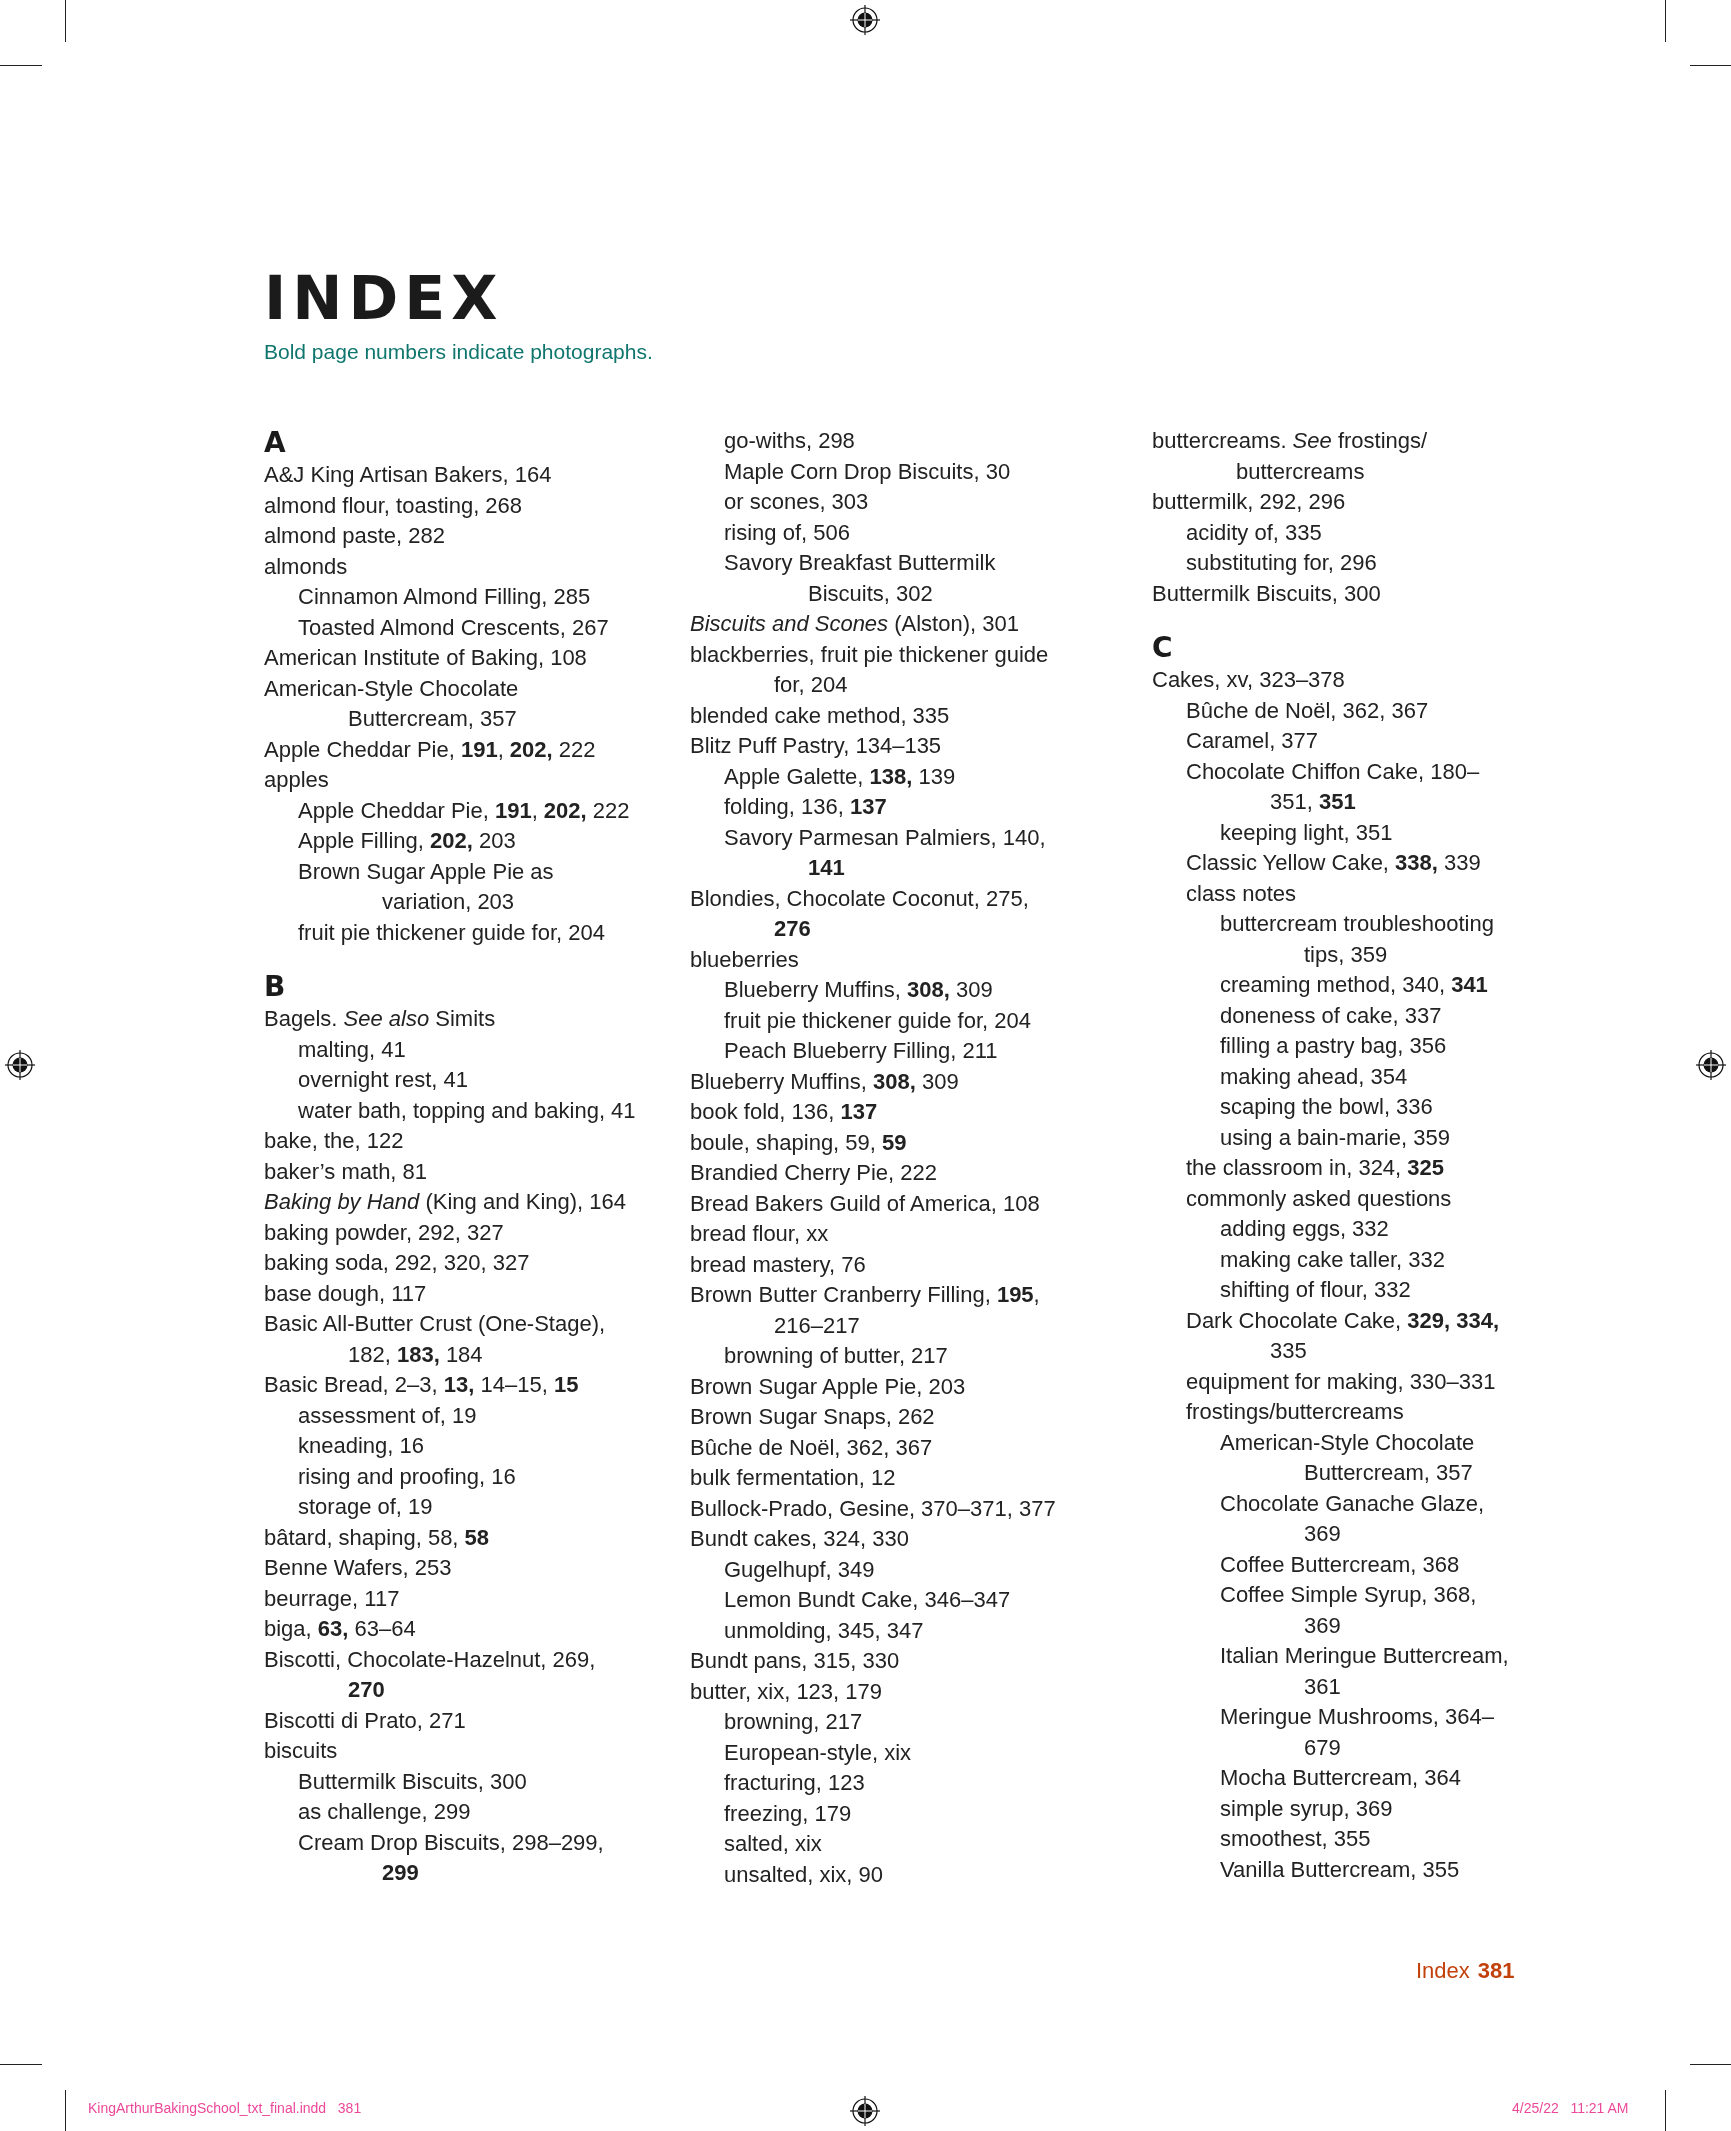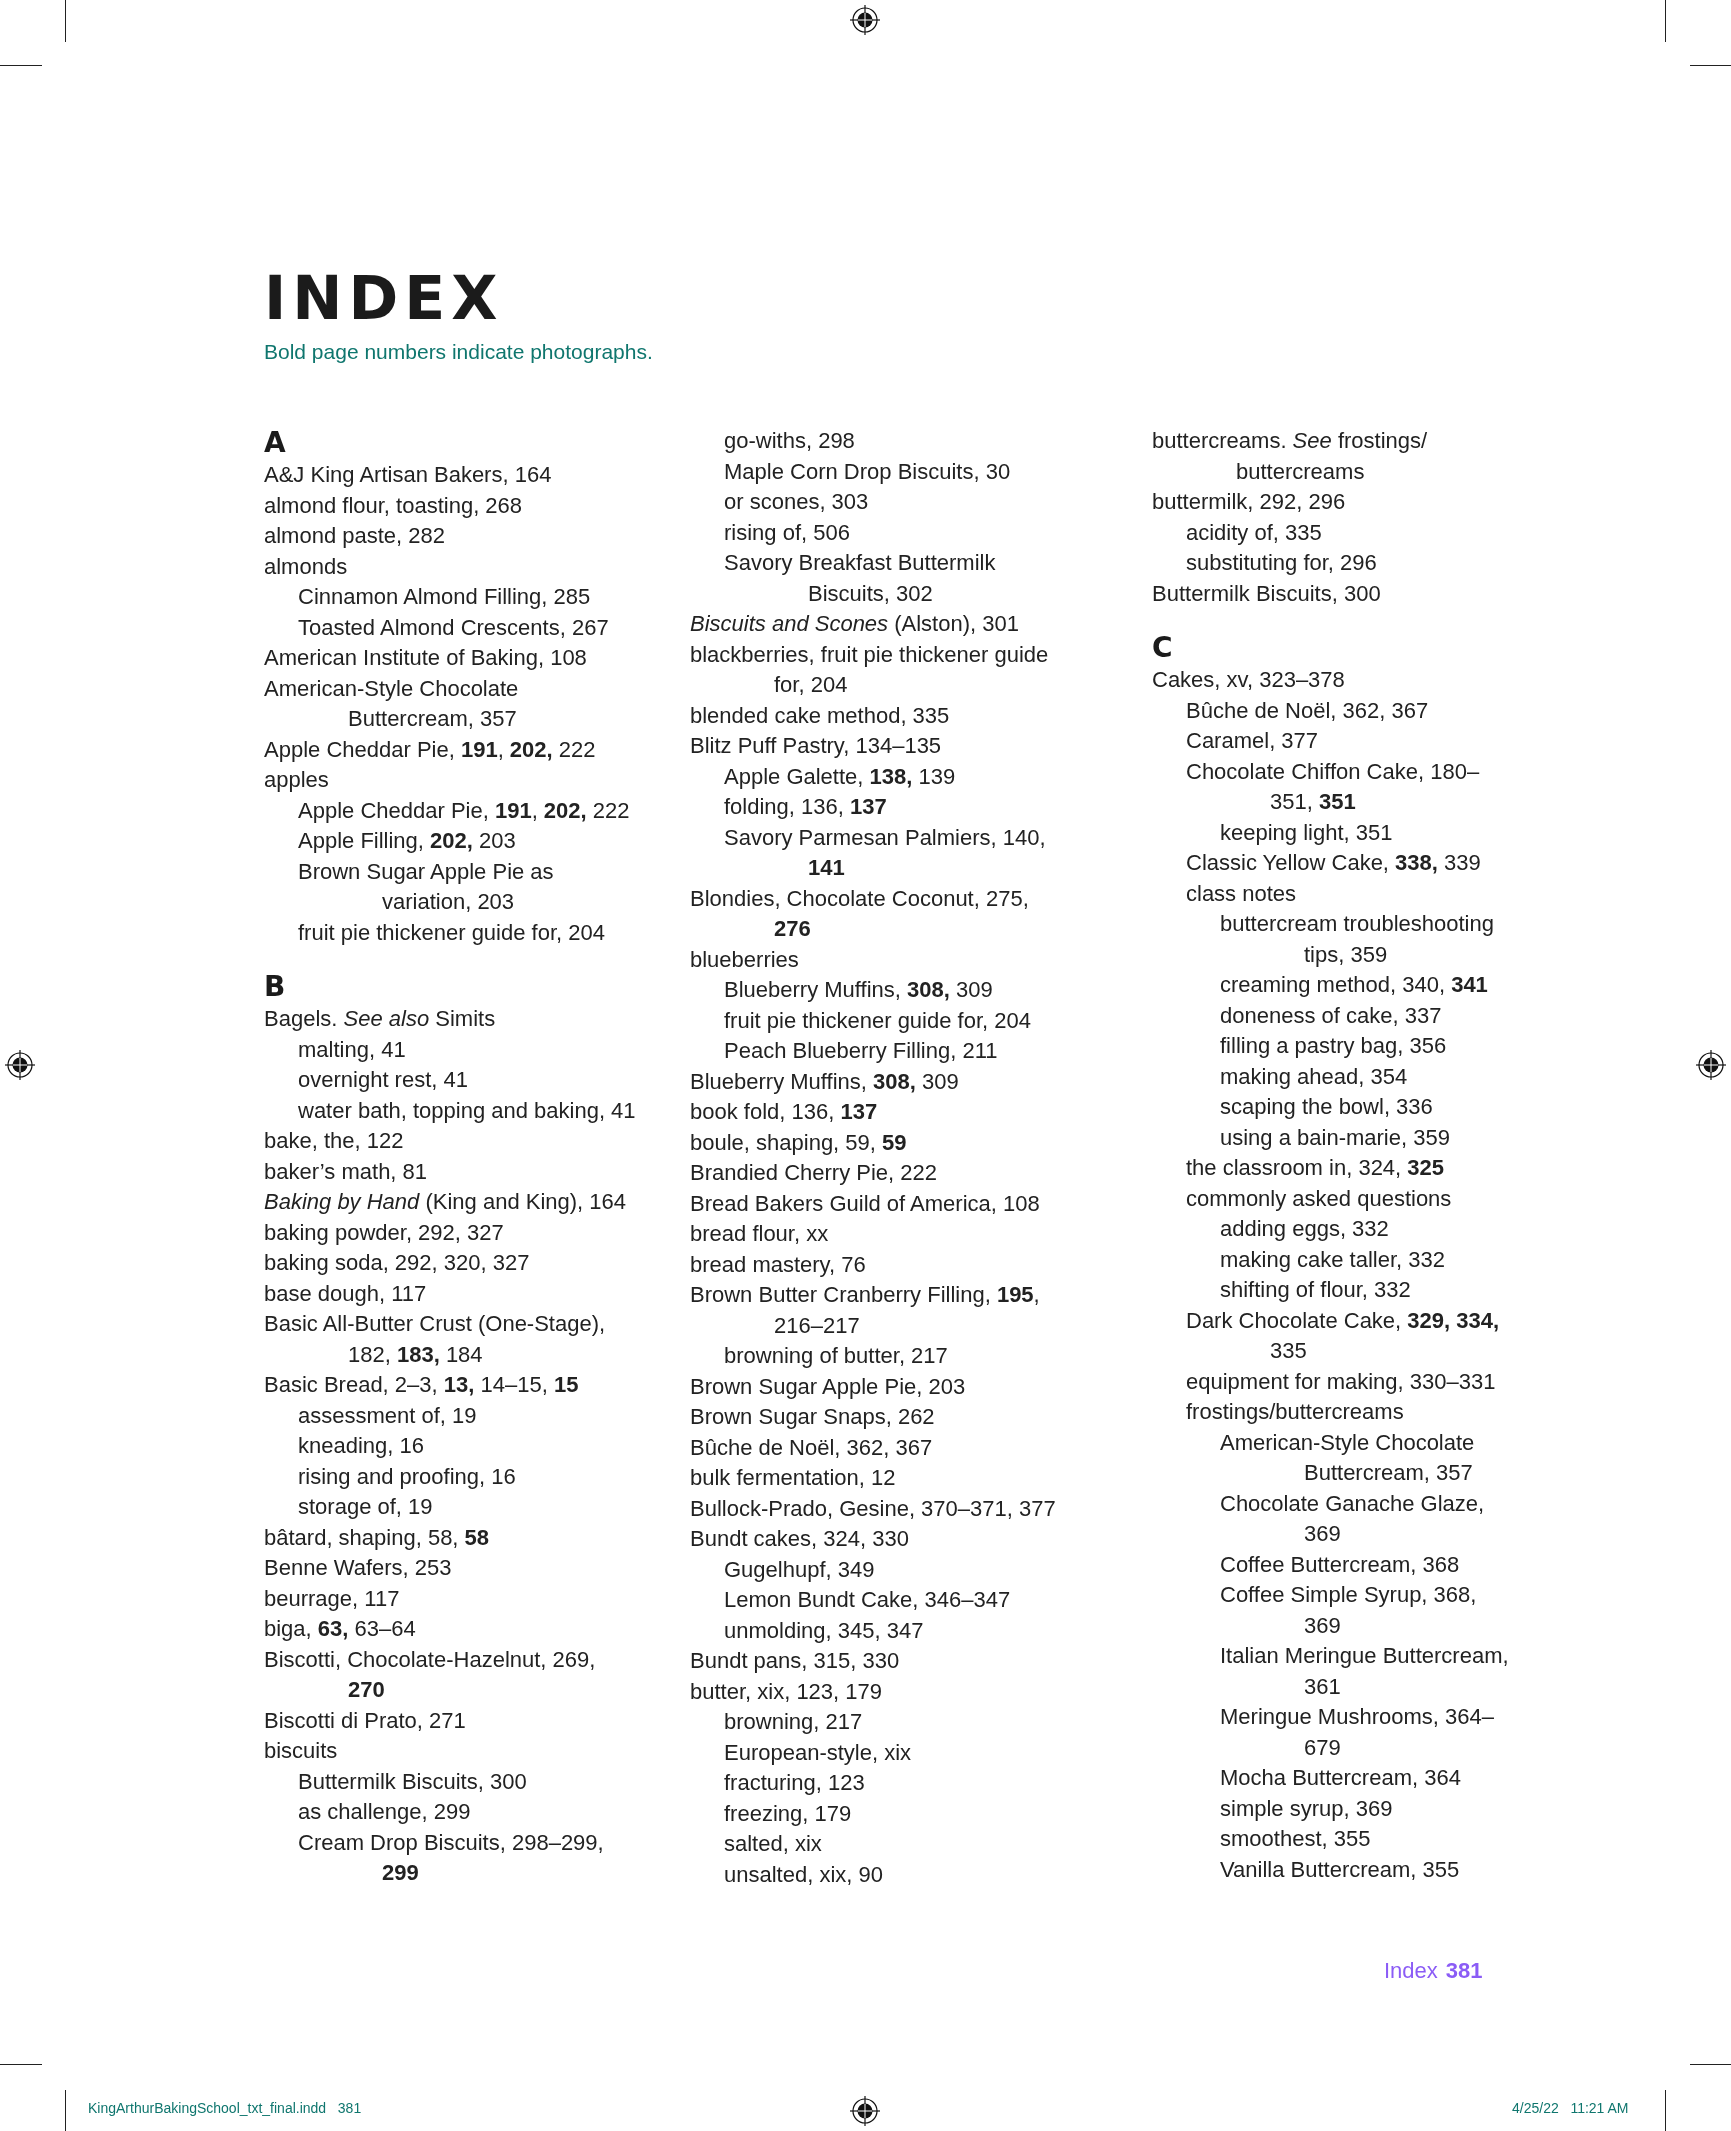--- a/index.html
+++ b/index.html
@@ -37,27 +37,27 @@
   .entry { white-space: nowrap; }
   .l0 { padding-left: 0; }
   .l1 { padding-left: 34px; }
   .l2 { padding-left: 68px; }
   .cont0 { padding-left: 84px; }
   .cont1 { padding-left: 118px; }
   .cont2 { padding-left: 152px; }
   .b { font-weight: bold; }
   .i { font-style: italic; }
   .folio {
-    position: absolute; left: 1384px; top: 1958px;
-    font-size: 22px; color: #8b5cf6; text-align: right;
+    position: absolute; left: 1416px; top: 1958px;
+    font-size: 22px; color: #c2410c; text-align: right;
   }
   .folio .num { font-weight: bold; margin-left: 8px; }
   .slug {
     position: absolute; top: 2100px;
-    font-family: "Liberation Sans", sans-serif; font-size: 14px; color: #0f766e;
+    font-family: "Liberation Sans", sans-serif; font-size: 14px; color: #ec4899;
   }
 </style>
 </head>
 <body>
 
 <div class="crop" style="left:65px;top:0;width:1px;height:42px;"></div>
 <div class="crop" style="left:0;top:65px;width:42px;height:1px;"></div>
 <div class="crop" style="left:1665px;top:0;width:1px;height:42px;"></div>
 <div class="crop" style="left:1690px;top:65px;width:41px;height:1px;"></div>
 <div class="crop" style="left:0;top:2064px;width:42px;height:1px;"></div>

